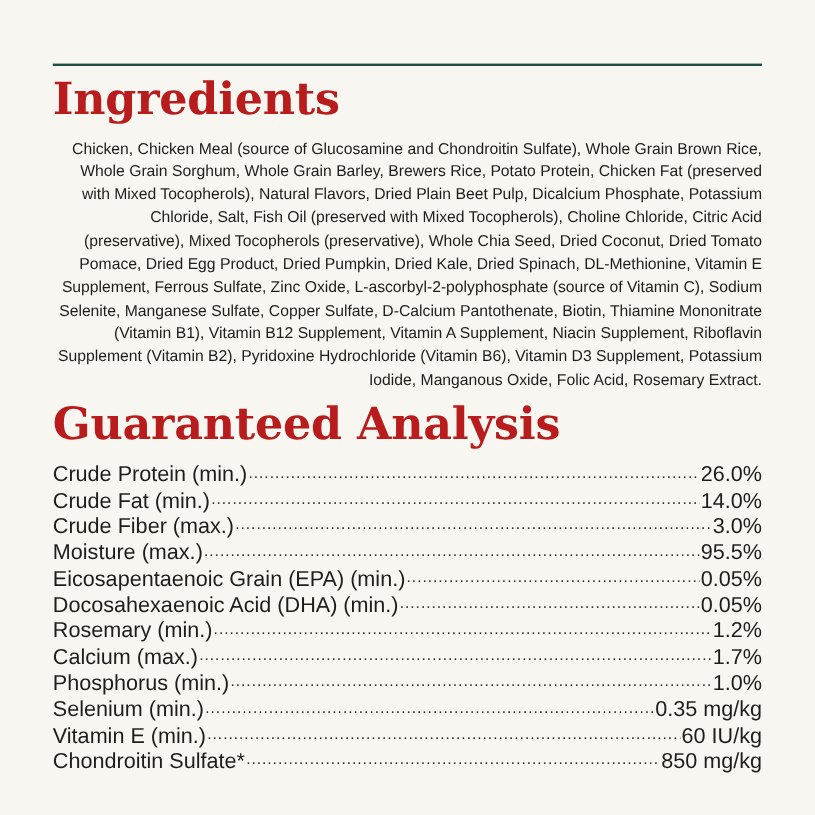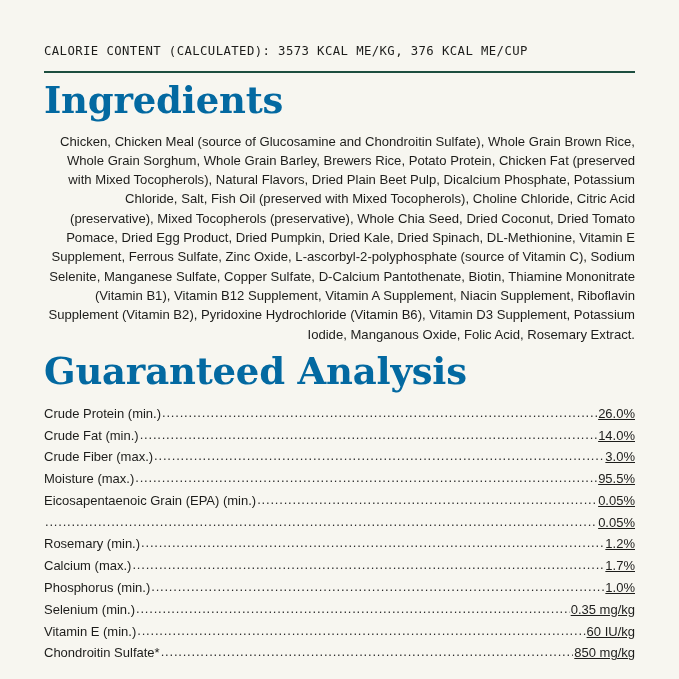--- a/index.html
+++ b/index.html
@@ -34,21 +34,21 @@
   .rule {
     height: 2px;
     background: #1d4e3f;
     margin-top: 13px;
     margin-bottom: 6px;
   }
 
   .section-title {
     font-family: "DejaVu Serif", serif;
     font-weight: bold;
-    color: #0369a1;
+    color: #b91c1c;
     font-size: 37px;
     line-height: 1.15;
     margin: 6px 0 10px 0;
     letter-spacing: -0.2px;
   }
   .section-title.analysis {
     font-size: 37px;
   }
 
   .ingredients-text {
@@ -57,22 +57,22 @@
     color: #1d1d1b;
     text-align: right;
     max-width: 592px;
   }
 
   .ga-list {
     margin-top: 6px;
   }
   .ga-row {
     display: flex;
-    align-items: center;
-    font-size: 13px;
+    align-items: flex-start;
+    font-size: 18px;
     line-height: 15px;
     color: #1d1d1b;
     padding: 3.4px 0;
     white-space: nowrap;
   }
   .ga-label {
     flex: 0 0 auto;
   }
   .ga-dots {
     flex: 1 1 auto;
@@ -87,29 +87,27 @@
     left: 0;
     bottom: 0;
     letter-spacing: 0.8px;
     font-size: 13px;
     color: #2b2b2b;
     white-space: nowrap;
   }
   .ga-value {
     flex: 0 0 auto;
     text-align: right;
-    text-decoration: underline;
   }
 </style>
 </head>
 <body>
 
 <div class="page">
 
-  <div class="calorie-line">CALORIE CONTENT (CALCULATED): 3573 KCAL ME/KG, 376 KCAL ME/CUP</div>
 
   <div class="rule"></div>
 
   <h1 class="section-title">Ingredients</h1>
 
   <div class="ingredients-text">Chicken, Chicken Meal (source of Glucosamine and Chondroitin Sulfate), Whole Grain Brown Rice, Whole Grain Sorghum, Whole Grain Barley, Brewers Rice, Potato Protein, Chicken Fat (preserved with Mixed Tocopherols), Natural Flavors, Dried Plain Beet Pulp, Dicalcium Phosphate, Potassium Chloride, Salt, Fish Oil (preserved with Mixed Tocopherols), Choline Chloride, Citric Acid (preservative), Mixed Tocopherols (preservative), Whole Chia Seed, Dried Coconut, Dried Tomato Pomace, Dried Egg Product, Dried Pumpkin, Dried Kale, Dried Spinach, DL-Methionine, Vitamin E Supplement, Ferrous Sulfate, Zinc Oxide, L-ascorbyl-2-polyphosphate (source of Vitamin C), Sodium Selenite, Manganese Sulfate, Copper Sulfate, D-Calcium Pantothenate, Biotin, Thiamine Mononitrate (Vitamin B1), Vitamin B12 Supplement, Vitamin A Supplement, Niacin Supplement, Riboflavin Supplement (Vitamin B2), Pyridoxine Hydrochloride (Vitamin B6), Vitamin D3 Supplement, Potassium Iodide, Manganous Oxide, Folic Acid, Rosemary Extract.</div>
 
   <h1 class="section-title analysis">Guaranteed Analysis</h1>
 
   <div class="ga-list">
@@ -132,20 +130,21 @@
       <span class="ga-label">Moisture (max.)</span>
       <span class="ga-dots"></span>
       <span class="ga-value">95.5%</span>
     </div>
     <div class="ga-row">
       <span class="ga-label">Eicosapentaenoic Grain (EPA) (min.)</span>
       <span class="ga-dots"></span>
       <span class="ga-value">0.05%</span>
     </div>
     <div class="ga-row">
+      <span class="ga-label">Docosahexaenoic Acid (DHA) (min.)</span>
       <span class="ga-dots"></span>
       <span class="ga-value">0.05%</span>
     </div>
     <div class="ga-row">
       <span class="ga-label">Rosemary (min.)</span>
       <span class="ga-dots"></span>
       <span class="ga-value">1.2%</span>
     </div>
     <div class="ga-row">
       <span class="ga-label">Calcium (max.)</span>

